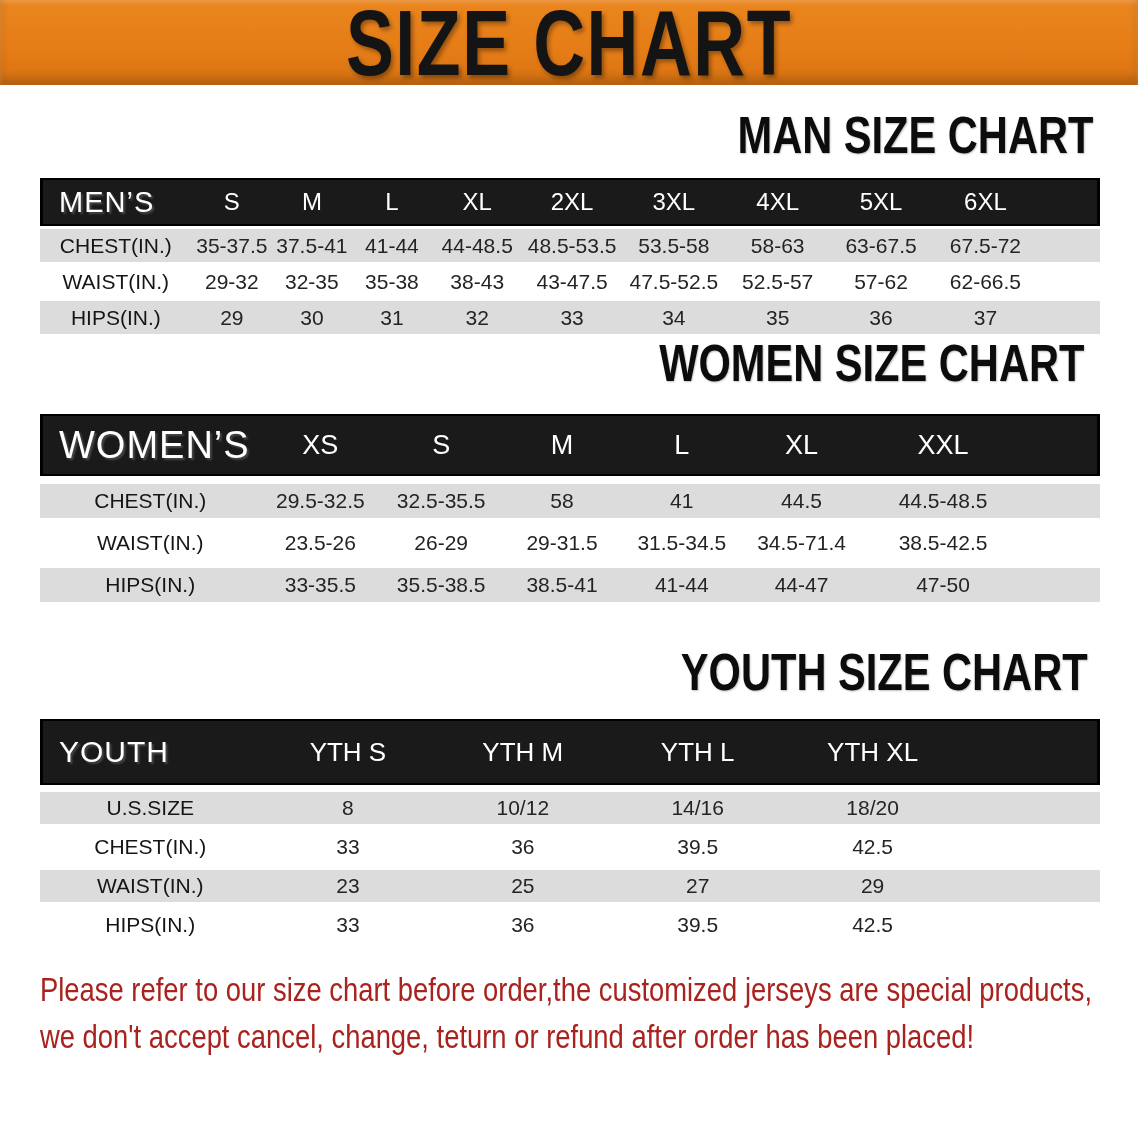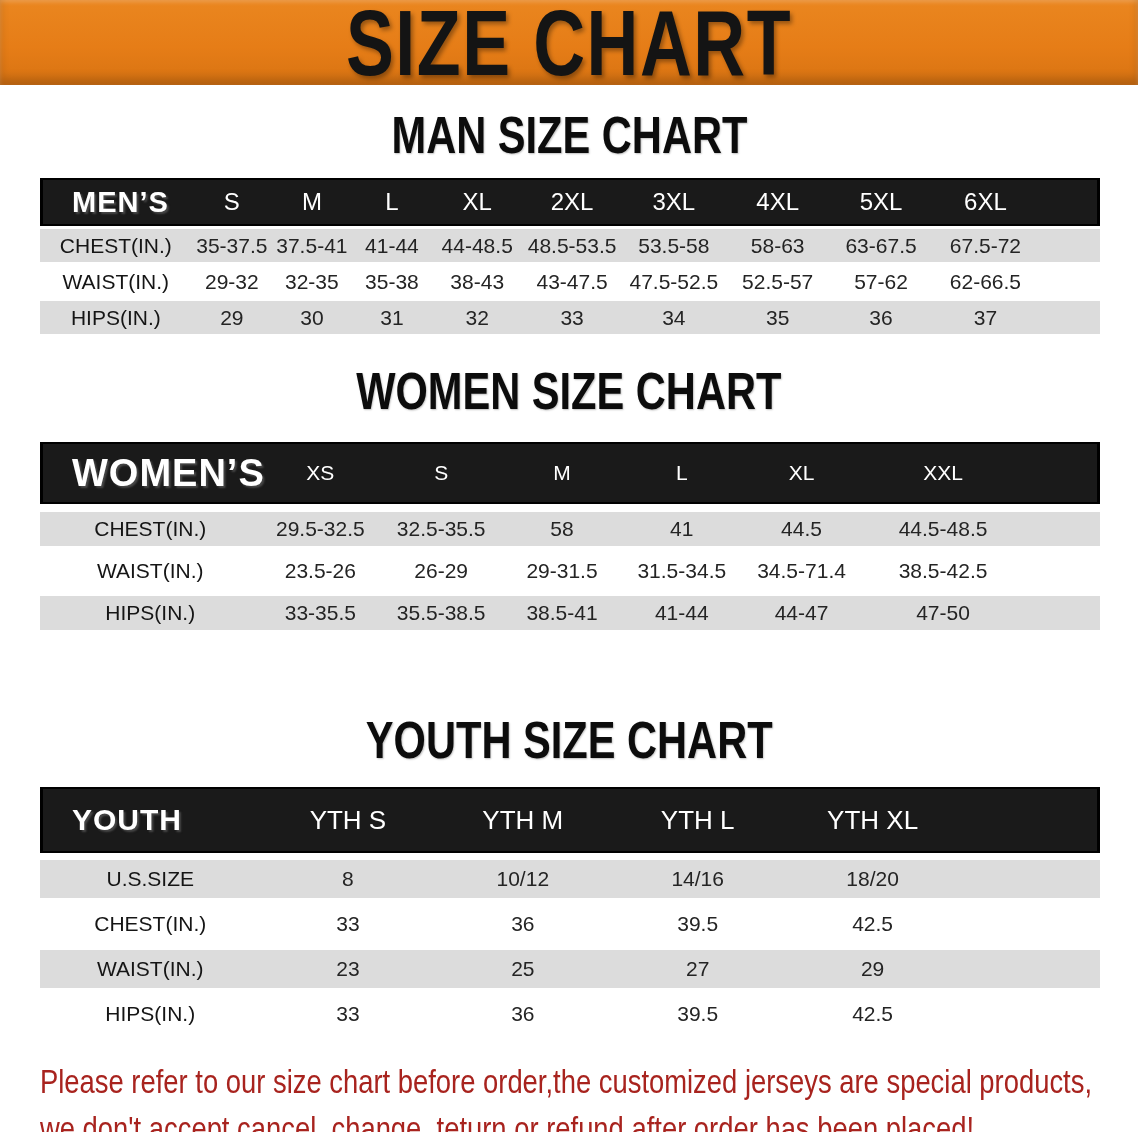--- a/index.html
+++ b/index.html
@@ -11,61 +11,61 @@
   .banner{
     height:85px;background:linear-gradient(180deg,#EA861F 0%,#E67D17 55%,#D87312 100%);
     display:flex;align-items:center;justify-content:center;
     box-shadow:inset 0 -7px 10px rgba(0,0,0,.18), inset 0 2px 4px rgba(255,255,255,.22);
   }
   .banner .t{
     font-size:92px;font-weight:800;color:#141414;line-height:1;white-space:nowrap;
     transform:scaleX(.78);letter-spacing:2px;text-shadow:3px 3px 5px rgba(0,0,0,.35);
   }
   
-  .sec-title{text-align:center;line-height:1;color:#0c0c0c}
+  .sec-title{text-align:right;line-height:1;color:#0c0c0c}
   .sec-title .t{
     display:inline-block;font-size:52px;font-weight:800;white-space:nowrap;
     transform:scaleX(.8);letter-spacing:0;text-shadow:1px 1px 2px rgba(0,0,0,.25);
   }
   .mt-men{margin-top:24px}
-  .mt-women{margin-top:28px}
-  .mt-youth{margin-top:76px}
+  .mt-women{}
+  .mt-youth{margin-top:36px}
   
   table.size-table{
     table-layout:fixed;width:1060px;margin-left:40px;border-collapse:separate;
   }
   .size-table th,.size-table td{
     text-align:center;vertical-align:middle;white-space:nowrap;padding:0;
   }
   tr.bar th{
     background:#1A1A1A;color:#FFFFFF;font-weight:400;
     border-top:2px solid #000;border-bottom:2px solid #000;
   }
   tr.bar th:first-child{border-left:3px solid #000}
   tr.bar th:last-child{border-right:3px solid #000}
   tr.bar th.corner{
-    text-align:left;padding-left:29px;font-weight:700;letter-spacing:1px;
+    text-align:left;padding-left:16px;font-weight:400;letter-spacing:1px;
     text-shadow:2px 2px 2px rgba(110,110,110,.55);
   }
   tr.row td{font-size:21px;color:#242424}
   tr.row td.lbl{color:#151515}
   tr.stripe td{background:#DCDCDC}
   
   table.men{border-spacing:0 3px}
   table.men tr.bar th{height:44px;font-size:24px}
   table.men tr.bar th.corner{font-size:29px}
   table.men tr.row td{height:33px}
   table.women{border-spacing:0 8px}
-  table.women tr.bar th{height:58px;font-size:21px}
+  table.women tr.bar th{height:58px;font-size:27px}
   table.women tr.bar th.corner{font-size:38px}
   table.women tr.row td{height:34px}
   table.youth{border-spacing:0 7px}
   table.youth tr.bar th{height:62px;font-size:26px}
   table.youth tr.bar th.corner{font-size:30px}
-  table.youth tr.row td{height:38px}
+  table.youth tr.row td{height:32px}
   .tbl-gap-men{margin-top:14px}
   .tbl-gap-women{margin-top:17px}
   .tbl-gap-youth{margin-top:14px}
   
   .footer{margin:18px 0 0 40px;color:#A8231E}
   .footer .scale{transform:scaleX(.83);transform-origin:0 0}
   .footer .line{font-size:33px;line-height:47px;white-space:nowrap;font-weight:400}
 </style>
 </head>
 <body>

